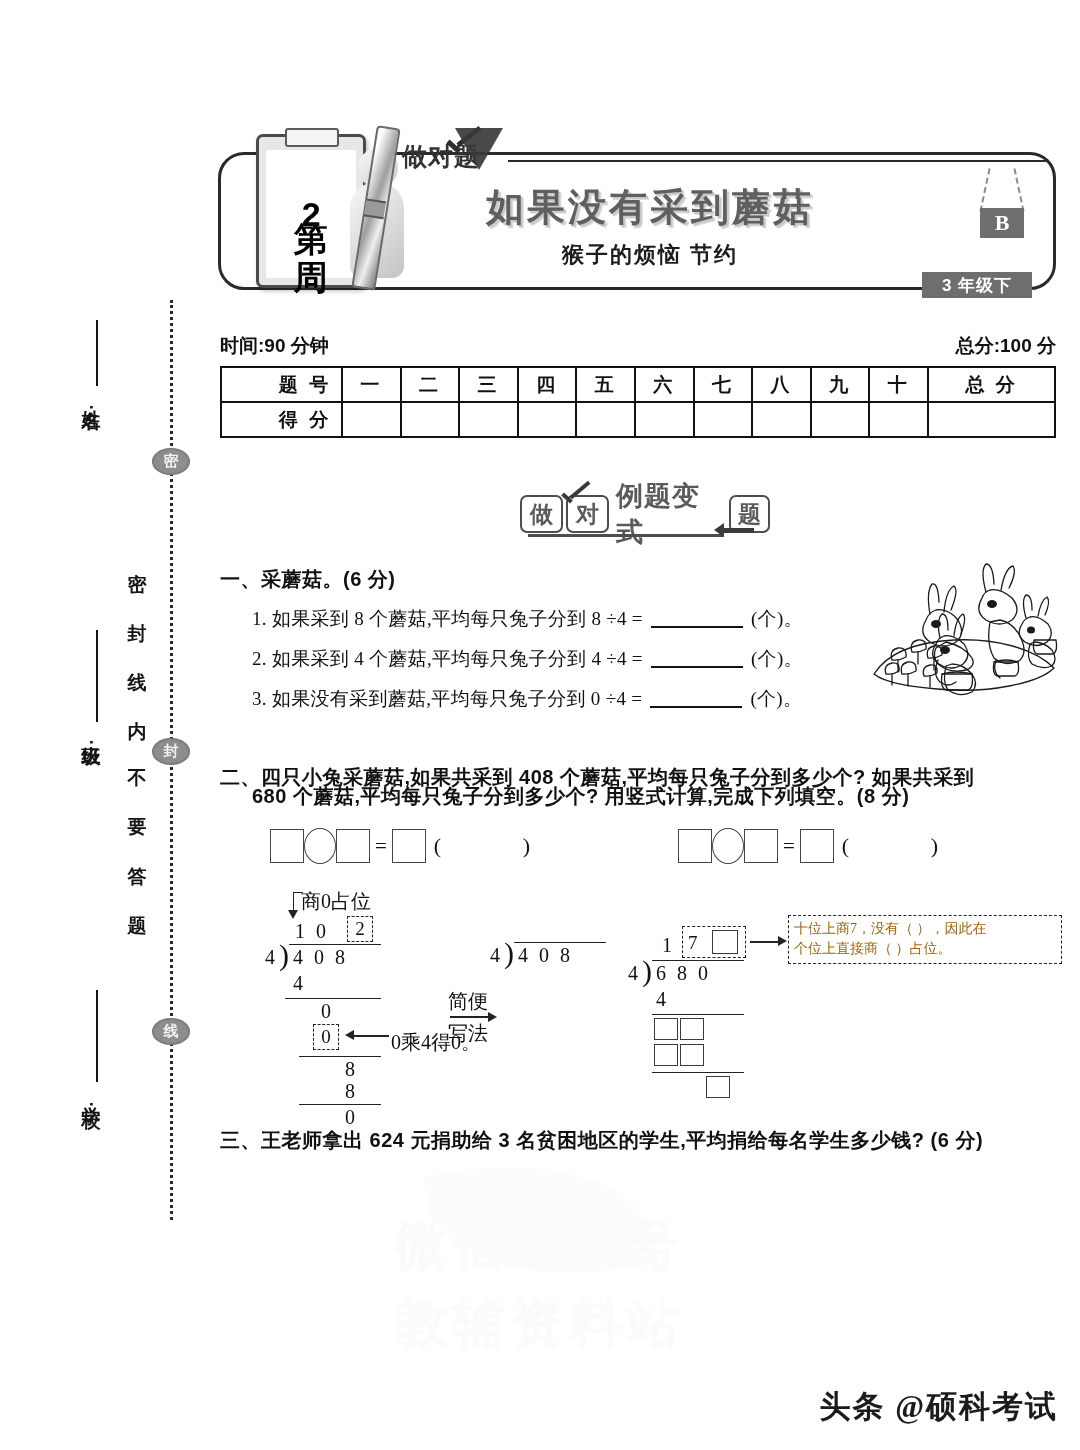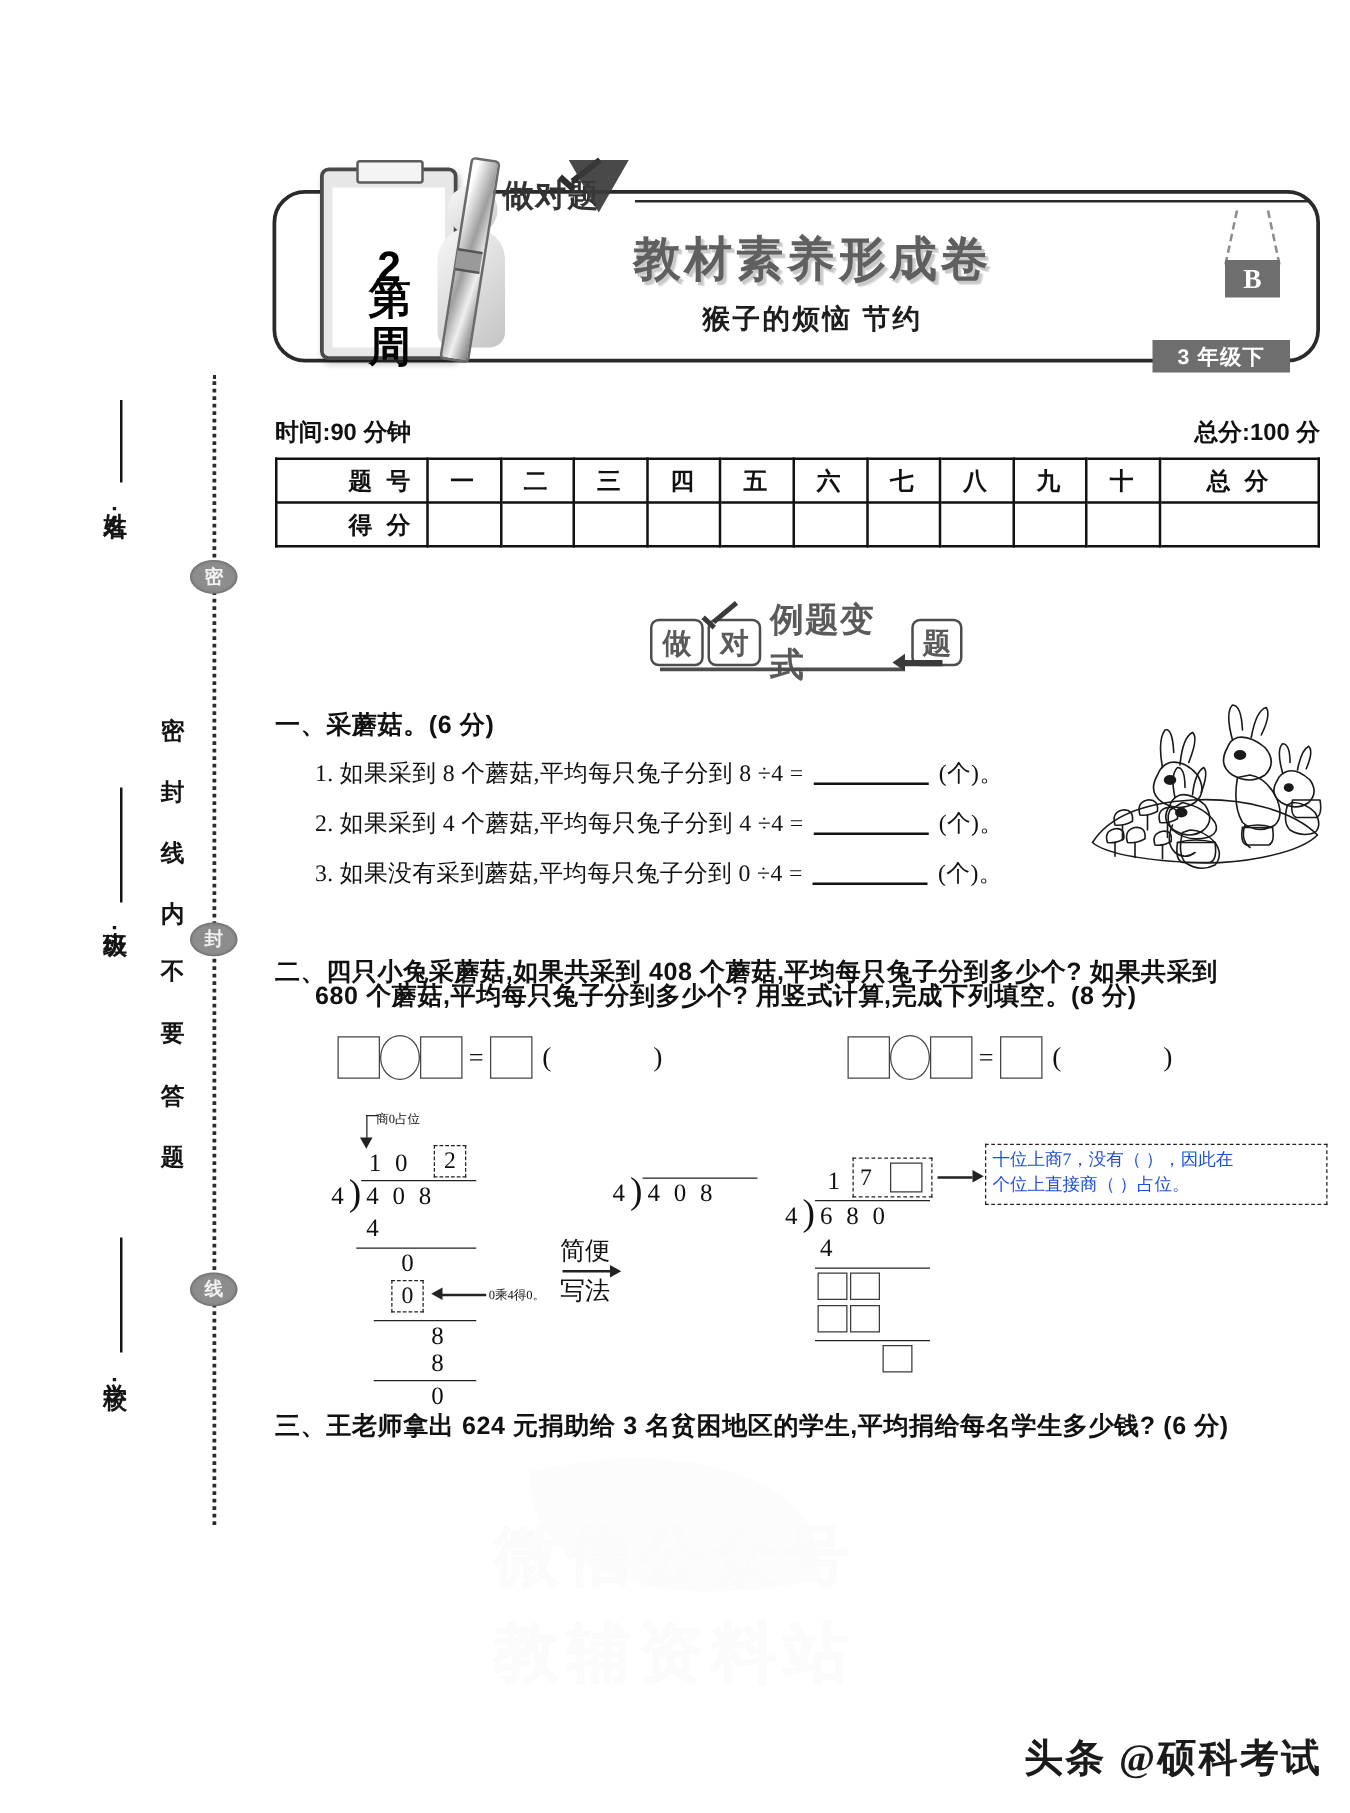--- a/index.html
+++ b/index.html
@@ -246,25 +246,25 @@
   .ld .row{position:absolute;white-space:nowrap;letter-spacing:11px;}
   .hbar{position:absolute;height:0;border-top:1.6px solid #222;}
   .vtick{position:absolute;width:0;border-left:1.6px solid #222;}
   .dashbox{
     position:absolute;border:1.6px dashed #222;box-sizing:border-box;
     display:flex;align-items:center;justify-content:center;font-size:19px;
   }
   .sqbox{
     position:absolute;border:1.6px solid #3a3a3a;box-sizing:border-box;
   }
-  .note{position:absolute;font-size:10px;font-family:"Liberation Serif",serif;white-space:nowrap;}
+  .note{position:absolute;font-size:20px;font-family:"Liberation Serif",serif;white-space:nowrap;}
   .note-box{
     position:absolute;border:1.6px dashed #222;box-sizing:border-box;
     font-size:14px;line-height:1.45;padding:3px 5px;
-    font-family:"Liberation Serif",serif;color:#1d4ed8;
+    font-family:"Liberation Serif",serif;color:#a16207;
   }
   .arrow-r{position:absolute;height:10px;}
   .arrow-r .shaft{position:absolute;left:0;top:3px;height:2px;background:#222;}
   .arrow-r .head{
     position:absolute;top:-2px;width:0;height:0;
     border-top:5px solid transparent;border-bottom:5px solid transparent;
     border-left:9px solid #222;
   }
   .arrow-l{position:absolute;height:10px;}
   .arrow-l .shaft{position:absolute;top:3px;height:2px;background:#222;}
@@ -327,21 +327,21 @@
   <div class="body"></div>
 </div>
 <div class="pen"></div>
 
 <div class="tick-badge">
   <div class="txt">做对题</div>
   <div class="check"></div>
 </div>
 <div class="arrow-down"></div>
 
-<div class="title-main">教材素养形成卷</div>
+<div class="title-main">如果没有采到蘑菇</div>
 <div class="title-sub">猴子的烦恼  节约</div>
 
 <div class="pendant">
   <div class="sA"></div>
   <div class="sB"></div>
   <div class="bx">B</div>
 </div>
 <div class="grade-tag">3 年级下</div>
 
 <div class="meta">

